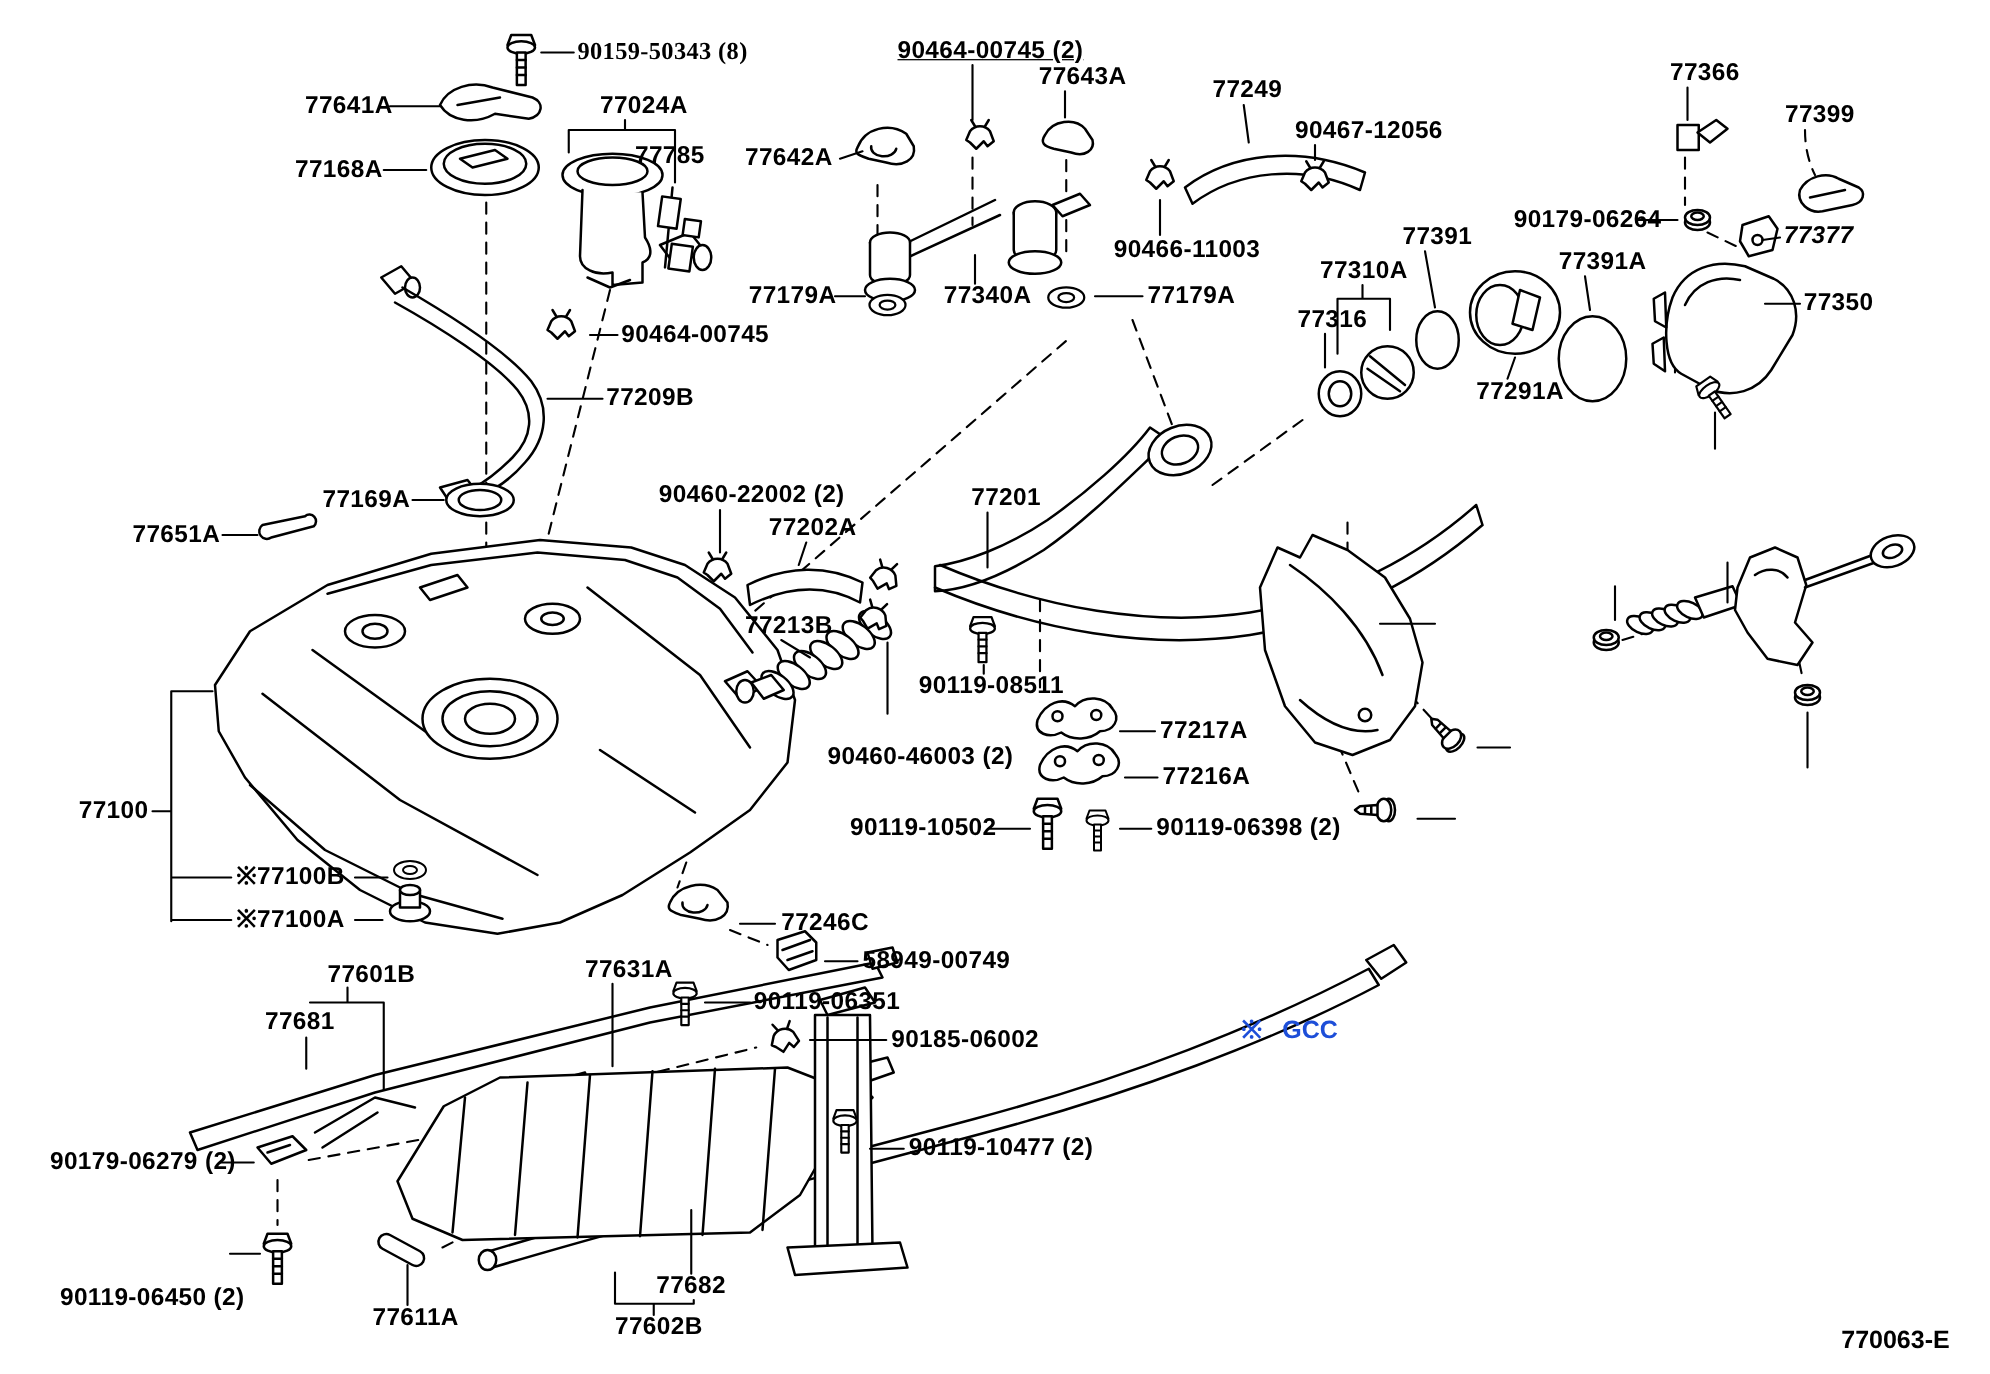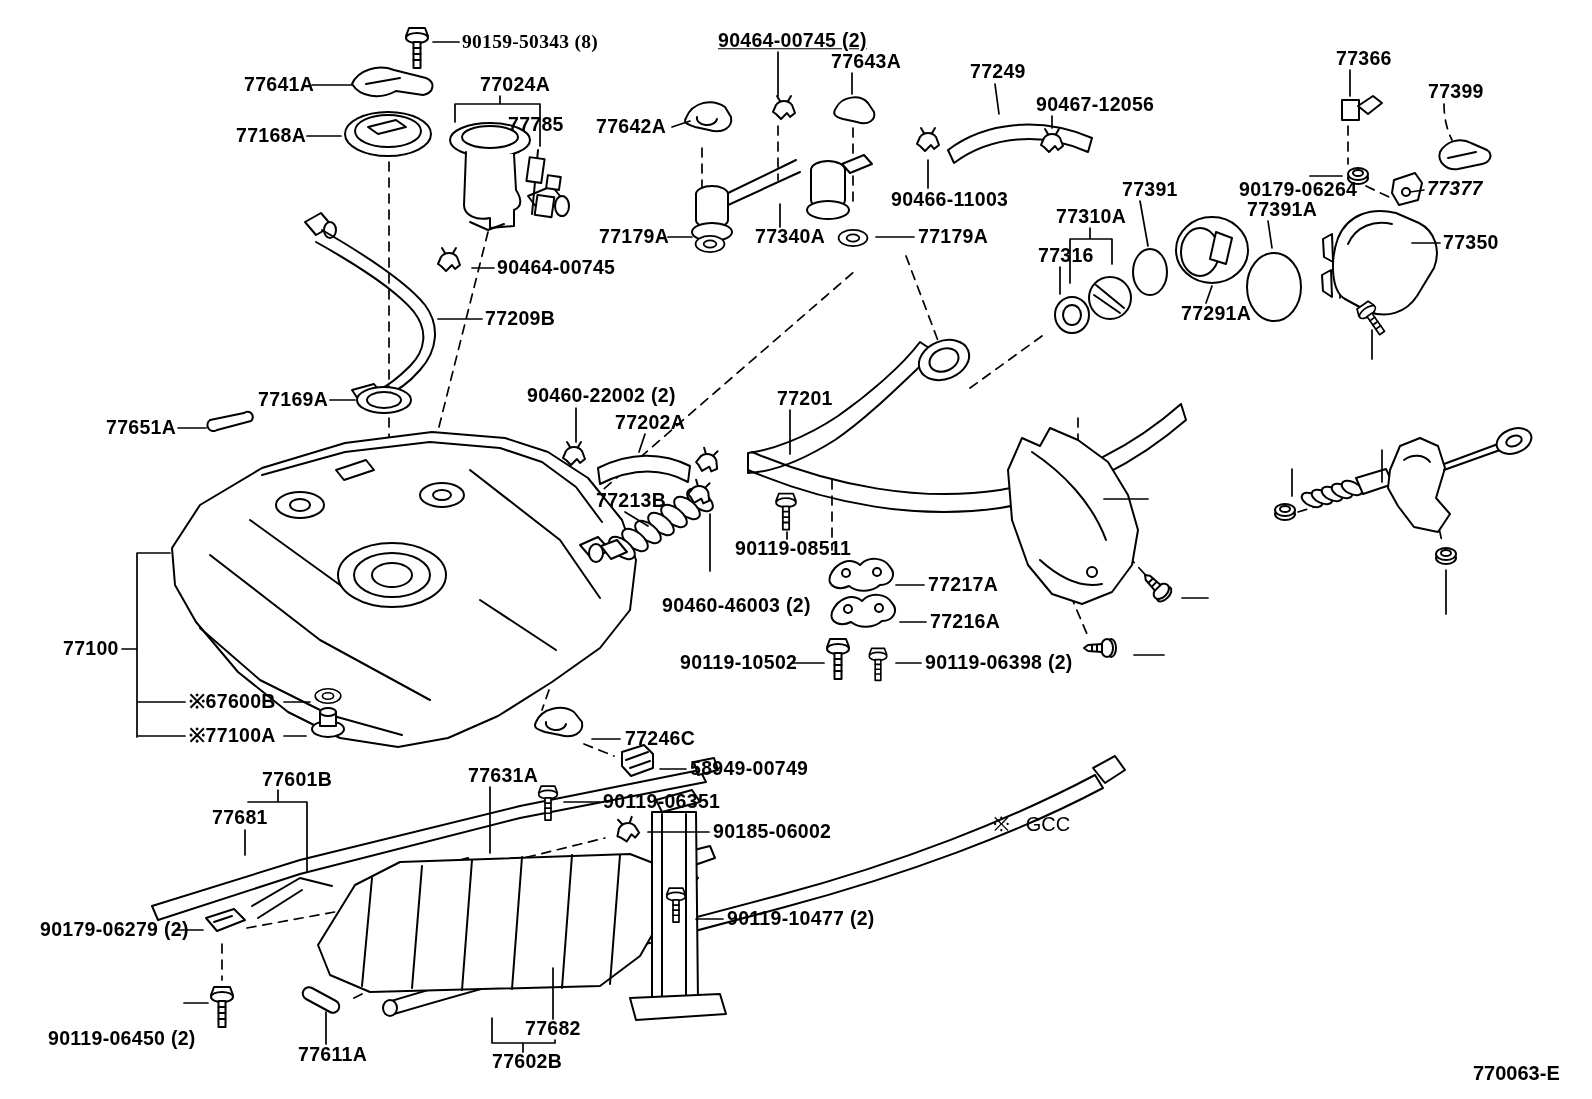--- a/index.html
+++ b/index.html
@@ -4,21 +4,21 @@
 <style>
   html,body{margin:0;padding:0;background:#fff;}
   .stage{position:relative;width:1592px;height:1099px;background:#ffffff;overflow:hidden;
          font-family:"Liberation Sans",sans-serif;}
   svg.art{position:absolute;left:0;top:0;}
   .fw{fill:#ffffff;}
   .leader{stroke-width:1.7;}
   .dash{stroke-width:1.7;stroke-dasharray:9 7;}
   .plabel{position:absolute;transform:translateY(-50%);font-weight:bold;font-size:19.5px;
           line-height:1;letter-spacing:.3px;color:#000;white-space:nowrap;}
-  .note{position:absolute;transform:translateY(-50%);font-weight:normal;font-size:20px;color:#000000;white-space:nowrap;}
+  .note{position:absolute;transform:translateY(-50%);font-weight:bold;font-size:20px;color:#1d4ed8;white-space:nowrap;}
   .note .sym{margin-right:16px;}
   .dwg{position:absolute;transform:translateY(-50%);font-weight:bold;font-size:20px;color:#000;white-space:nowrap;}
 </style>
 </head>
 <body>
 
 <div class="stage">
 
 <svg class="art" width="1592" height="1099" viewBox="0 0 1592 1099" xmlns="http://www.w3.org/2000/svg" stroke="#000" stroke-width="2" fill="none" stroke-linecap="round" stroke-linejoin="round">
 
@@ -243,21 +243,21 @@
       <div class="plabel" style="left: 480px; top: 85px;">77024A</div>
       <div class="plabel" style="left: 236px; top: 136px;">77168A</div>
       <div class="plabel" style="left: 508px; top: 125px;">77785</div>
       <div class="plabel" style="left: 596px; top: 127px;">77642A</div>
       <div class="plabel" style="left: 718px; top: 41px; text-decoration: underline;">90464-00745 (2)</div>
       <div class="plabel" style="left: 831px; top: 62px;">77643A</div>
       <div class="plabel" style="left: 970px; top: 72px;">77249</div>
       <div class="plabel" style="left: 1036px; top: 105px;">90467-12056</div>
       <div class="plabel" style="left: 1336px; top: 59px;">77366</div>
       <div class="plabel" style="left: 1428px; top: 92px;">77399</div>
-      <div class="plabel" style="left: 1239px; top: 176px; margin-top: 14px;">90179-06264</div>
+      <div class="plabel" style="left: 1211px; top: 176px;">90179-06264</div>
       <div class="plabel" style="left: 1427px; top: 189px; font-style: italic;">77377</div>
       <div class="plabel" style="left: 1122px; top: 190px;">77391</div>
       <div class="plabel" style="left: 1056px; top: 217px;">77310A</div>
       <div class="plabel" style="left: 1247px; top: 210px;">77391A</div>
       <div class="plabel" style="left: 1443px; top: 243px;">77350</div>
       <div class="plabel" style="left: 1038px; top: 256px;">77316</div>
       <div class="plabel" style="left: 1181px; top: 314px;">77291A</div>
       <div class="plabel" style="left: 891px; top: 200px;">90466-11003</div>
       <div class="plabel" style="left: 599px; top: 237px;">77179A</div>
       <div class="plabel" style="left: 755px; top: 237px;">77340A</div>
@@ -270,21 +270,21 @@
       <div class="plabel" style="left: 615px; top: 423px;">77202A</div>
       <div class="plabel" style="left: 777px; top: 399px;">77201</div>
       <div class="plabel" style="left: 596px; top: 501px;">77213B</div>
       <div class="plabel" style="left: 735px; top: 549px;">90119-08511</div>
       <div class="plabel" style="left: 662px; top: 606px;">90460-46003 (2)</div>
       <div class="plabel" style="left: 928px; top: 585px;">77217A</div>
       <div class="plabel" style="left: 930px; top: 622px;">77216A</div>
       <div class="plabel" style="left: 680px; top: 663px;">90119-10502</div>
       <div class="plabel" style="left: 925px; top: 663px;">90119-06398 (2)</div>
       <div class="plabel" style="left: 63px; top: 649px;">77100</div>
-      <div class="plabel" style="left: 189px; top: 702px;">※67600B</div>
+      <div class="plabel" style="left: 189px; top: 702px;">※77100B</div>
       <div class="plabel" style="left: 189px; top: 736px;">※77100A</div>
       <div class="plabel" style="left: 625px; top: 739px;">77246C</div>
       <div class="plabel" style="left: 690px; top: 769px;">58949-00749</div>
       <div class="plabel" style="left: 603px; top: 802px;">90119-06351</div>
       <div class="plabel" style="left: 242px; top: 780px; margin-left: 20px;">77601B</div>
       <div class="plabel" style="left: 468px; top: 776px;">77631A</div>
       <div class="plabel" style="left: 212px; top: 818px;">77681</div>
       <div class="plabel" style="left: 713px; top: 832px;">90185-06002</div>
       <div class="plabel" style="left: 40px; top: 930px;">90179-06279 (2)</div>
       <div class="plabel" style="left: 727px; top: 919px;">90119-10477 (2)</div>

